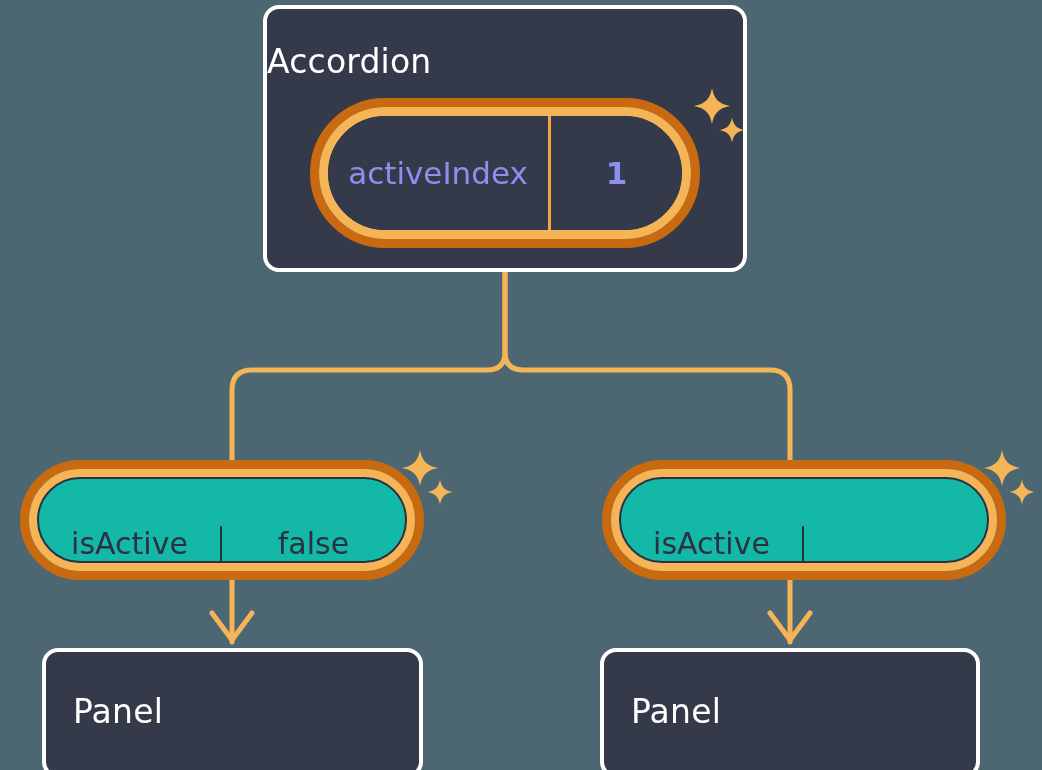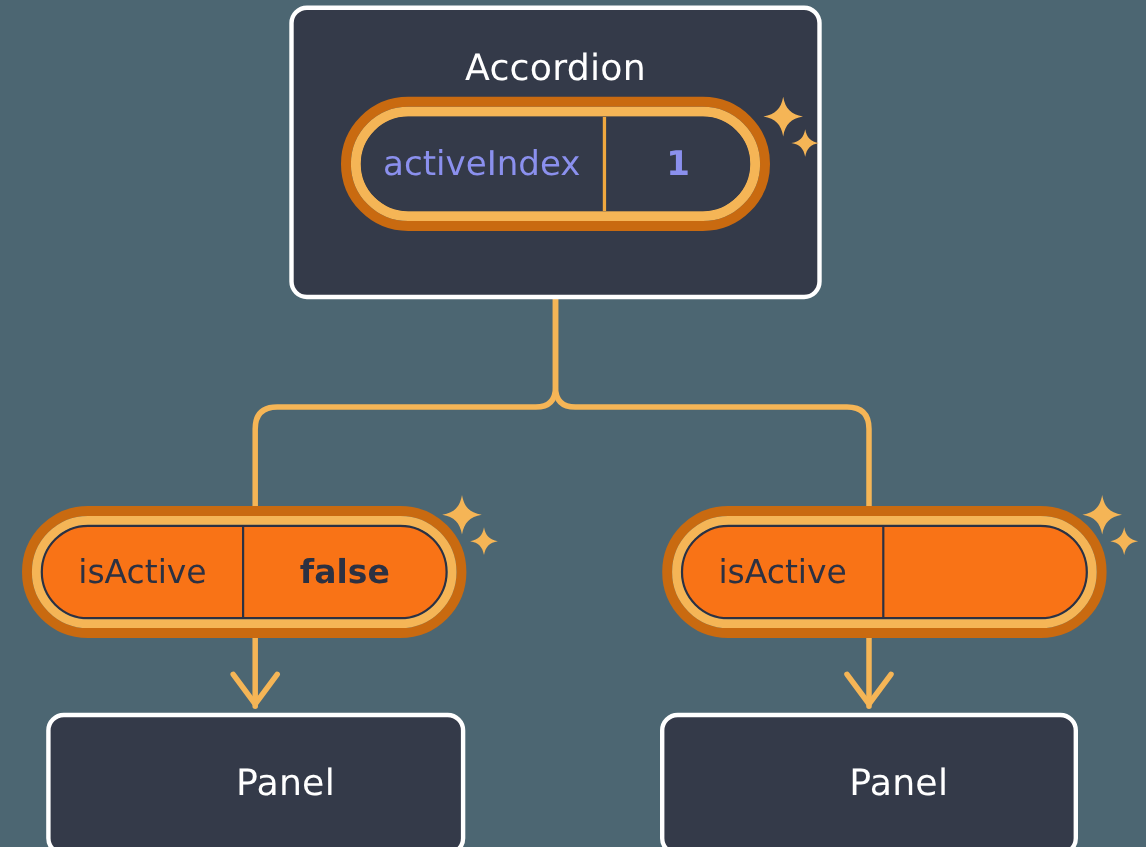--- a/index.html
+++ b/index.html
@@ -31,21 +31,21 @@
     position: absolute;
     box-sizing: border-box;
     background: #343a49;
     border: 4px solid #ffffff;
     border-radius: 16px;
   }
   .node-title {
     position: absolute;
     left: 0;
     width: 100%;
-    text-align: center;
+    text-align: left;
     color: #ffffff;
     font-size: 33px;
     font-weight: 400;
     letter-spacing: 0.2px;
     white-space: nowrap;
   }
 
   
   #accordion-node {
     left: 263px;
@@ -103,23 +103,23 @@
     display: flex;
     align-items: center;
     justify-content: center;
     box-sizing: border-box;
     white-space: nowrap;
   }
 
   
   #activeindex-pill {
     left: 310px;
-    top: 88px;
+    top: 98px;
     width: 390px;
-    height: 122px;
+    height: 150px;
   }
   #activeindex-pill .pill-cells { background: #343a49; }
   #activeindex-pill .pill-key {
     flex: 0 0 223px;
     color: #8b90ee;
     font-size: 31px;
     border-right: 3px solid #f0a83f;
   }
   #activeindex-pill .pill-val {
     flex: 1 1 auto;
@@ -129,35 +129,36 @@
   }
 
   
   .pill-purple {
     top: 460px;
     width: 404px;
     height: 120px;
   }
   .pill-purple .pill-inner { border-width: 8px; }
   .pill-purple .pill-cells {
-    background: #f97316;
+    background: #14b8a6;
     border: 2px solid #2c3142;
     border-radius: 999px;
+    align-items: flex-end;
   }
   .pill-purple .pill-key {
     flex: 0 0 50%;
     color: #2c3142;
     font-size: 30px;
     border-right: 2px solid #2c3142;
   }
   .pill-purple .pill-val {
     flex: 1 1 auto;
     color: #2c3142;
     font-size: 30px;
-    font-weight: 700;
+    font-weight: 400;
   }
   #isactive-left-pill  { left: 20px; }
   #isactive-right-pill { left: 602px; }
 
   
   .sparkle-group {
     position: absolute;
     pointer-events: none;
   }
   .sparkle { position: absolute; }

